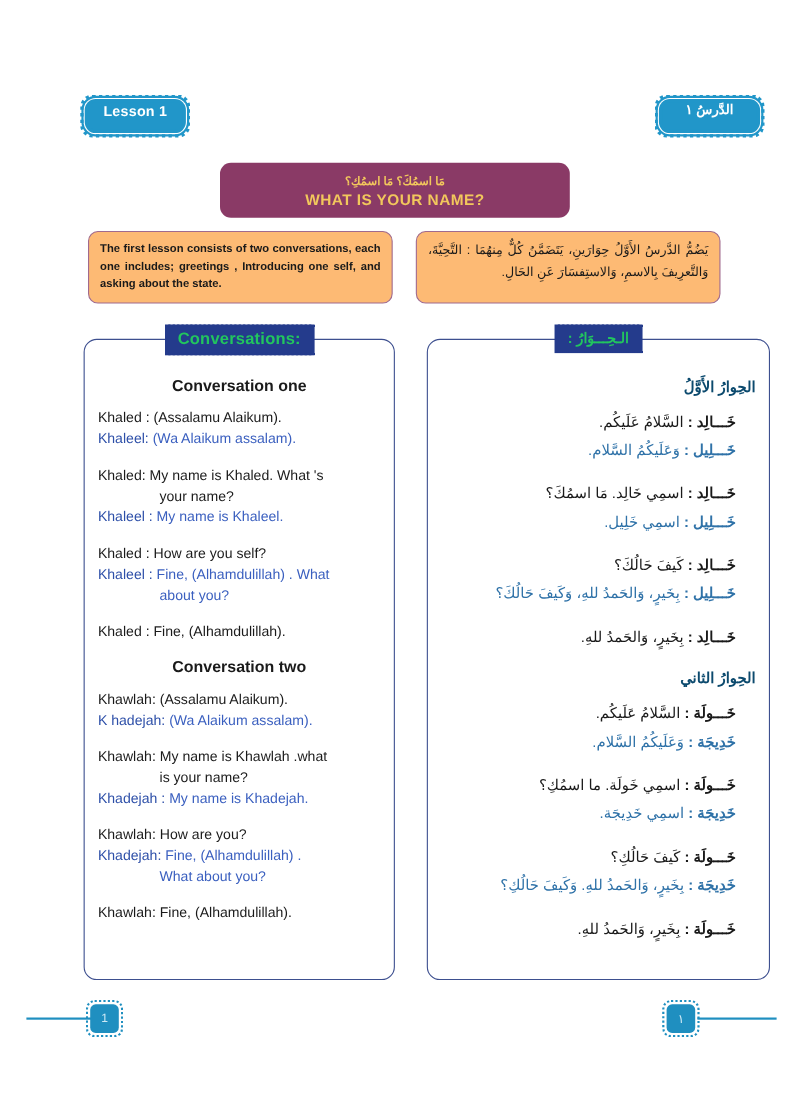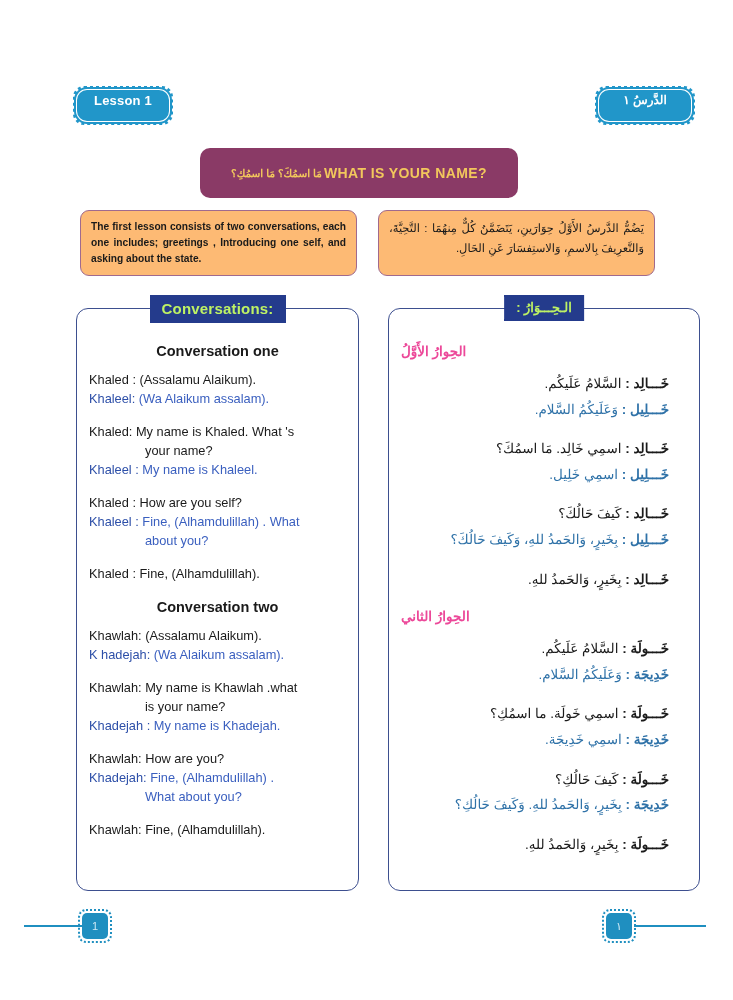--- a/index.html
+++ b/index.html
@@ -64,20 +64,21 @@
   
   #title-box {
     position: absolute;
     left: 200px;
     top: 148px;
     width: 318px;
     height: 50px;
     background: #8a3a66;
     border-radius: 10px;
     display: flex;
+    flex-direction: column;
     align-items: center;
     justify-content: center;
     gap: 2px;
   }
   #title-ar {
     color: #f2c75c;
     font-size: 10.5px;
     font-weight: bold;
     direction: rtl;
     letter-spacing: .3px;
@@ -135,21 +136,21 @@
     background: #ffffff;
     box-sizing: border-box;
   }
   #panel-en { left: 76px;  width: 283px; }
   #panel-ar { left: 376px; width: 312px; margin-left: 12px; }
 
   .panel-banner {
     position: absolute;
     top: -14px;
     background: #243b8c;
-    color: #bef264;
+    color: #22c55e;
     font-weight: bold;
     text-align: right;
     padding: 3px 12px 4px 12px;
     box-sizing: border-box;
     border-top: 2px dotted #243b8c;
     border-bottom: 2px dotted #243b8c;
     z-index: 3;
   }
   #banner-en {
     left: 50%;
@@ -198,24 +199,24 @@
   .line.a { color: #1a1a1a; }
   .line.b { color: #3a5fbf; }
   .line.b .spk { color: #2d4fa8; }
 
   
   #panel-ar .panel-inner {
     direction: rtl;
     text-align: right;
   }
   .conv-title-ar {
-    text-align: left;
+    text-align: right;
     font-size: 13.5px;
     font-weight: bold;
-    color: #ec4899;
+    color: #0c4a6e;
     margin: 6px 0 14px 0;
     direction: rtl;
   }
   .ar-block { margin-bottom: 18px; }
   .ar-line {
     font-size: 13.5px;
     line-height: 1.6;
     margin: 0 0 4px 0;
     direction: rtl;
     text-align: right;

